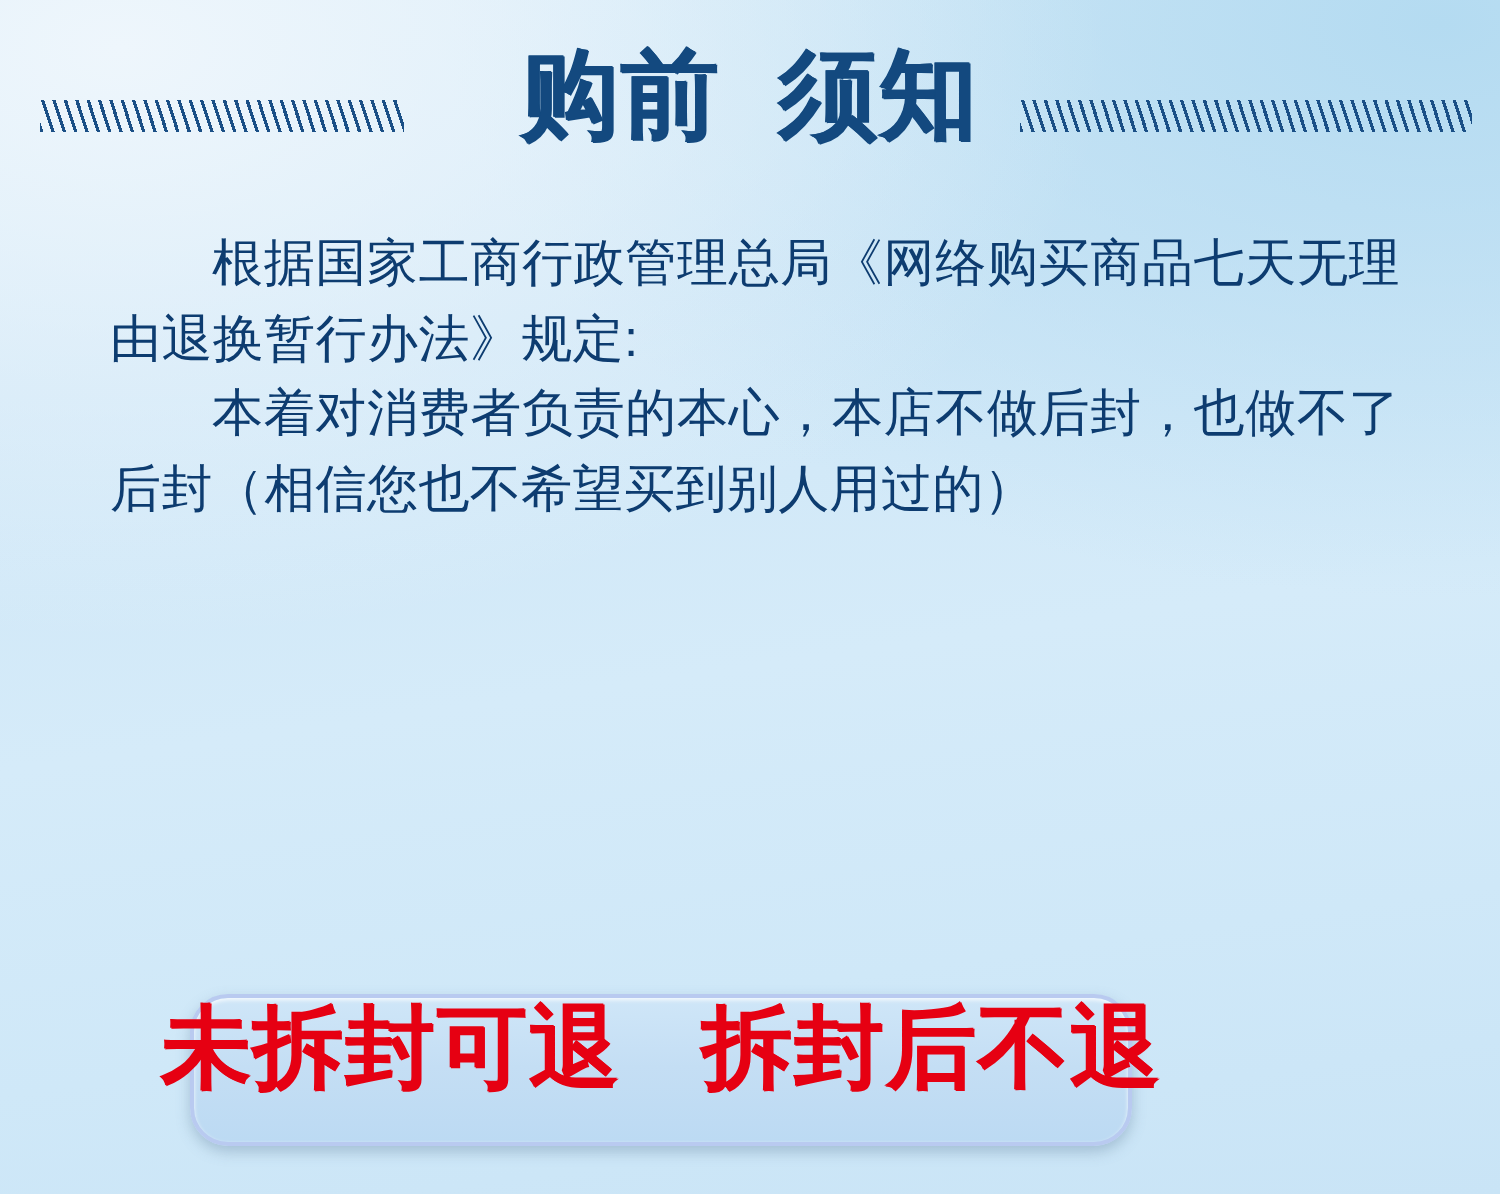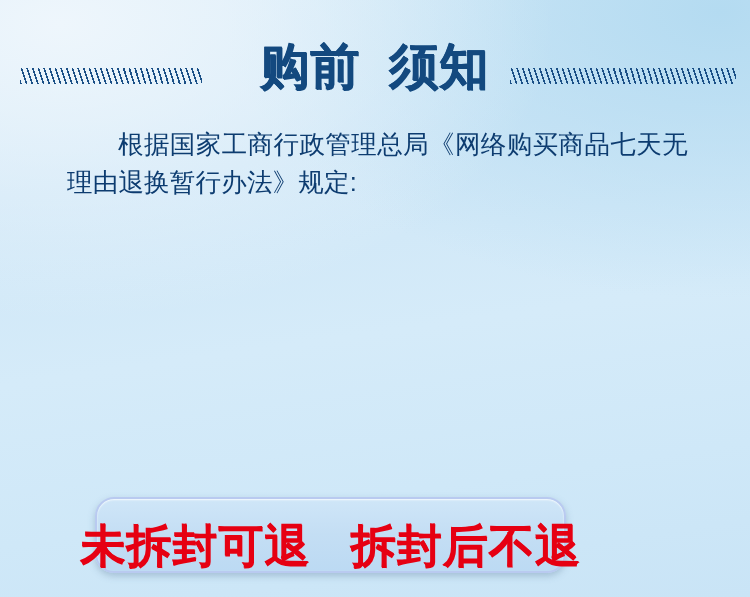--- a/index.html
+++ b/index.html
@@ -21,21 +21,21 @@
       radial-gradient(120% 90% at 8% 4%, #eef6fc 0%, rgba(238,246,252,0) 55%),
       radial-gradient(110% 80% at 96% 2%, #b4dbf1 0%, rgba(180,219,241,0) 60%),
       linear-gradient(172deg, #d8ecf8 0%, #cfe7f7 28%, #d5ebf9 55%, #cfe8f8 78%, #c9e4f6 100%);
     overflow: hidden;
   }
 
   
   .header {
     position: absolute;
     left: 0;
-    top: 22px;
+    top: 4px;
     width: 596px;
     height: 74px;
   }
 
   .hatch {
     position: absolute;
     top: 46px;
     height: 16px;
     background-image: repeating-linear-gradient(
         72deg,
@@ -67,21 +67,21 @@
     top: 114px;
     width: 645px;
     color: #0d3c70;
     font-size: 25.5px;
     line-height: 37.5px;
     letter-spacing: 0.2px;
     text-align: justify;
     text-justify: inter-ideograph;
   }
   .body-copy p {
-    margin: 12px;
+    margin: 0;
     text-indent: 2em;
   }
   .para-red {
     color: #e60012;
     font-weight: bold;
   }
 
   
   .banner {
     position: absolute;
@@ -89,21 +89,21 @@
     top: 497px;
     width: 471px;
     height: 76px;
     box-sizing: border-box;
     border: 2px solid #b9caf0;
     border-radius: 19px;
     background: linear-gradient(180deg, #cfe6f8 0%, #c4def4 48%, #bcdaf3 100%);
     box-shadow: 0 3px 7px rgba(90,120,150,0.35),
                 inset 0 1px 2px rgba(255,255,255,0.85);
     display: flex;
-    align-items: flex-end;
+    align-items: flex-start;
     justify-content: center;
   }
   .banner-text {
     color: #e60012;
     font-size: 45px;
     line-height: 50px;
     font-weight: bold;
     letter-spacing: 1px;
     white-space: pre;
     text-shadow: 0.6px 0.6px 0 #e60012;
@@ -115,19 +115,20 @@
 <div class="page">
 
   <div class="header">
     <div class="hatch hatch-left"></div>
     <div class="hatch hatch-right"></div>
     <div class="title">购前  须知</div>
   </div>
 
   <div class="body-copy">
     <p>根据国家工商行政管理总局《网络购买商品七天无理由退换暂行办法》规定:</p>
+    <p>本着对消费者负责的本心，本店不做后封，也做不了后封（相信您也不希望买到别人用过的）</p>
   </div>
 
   <div class="banner">
     <span class="banner-text">未拆封可退   拆封后不退</span>
   </div>
 
 </div>
 
 </body></html>

